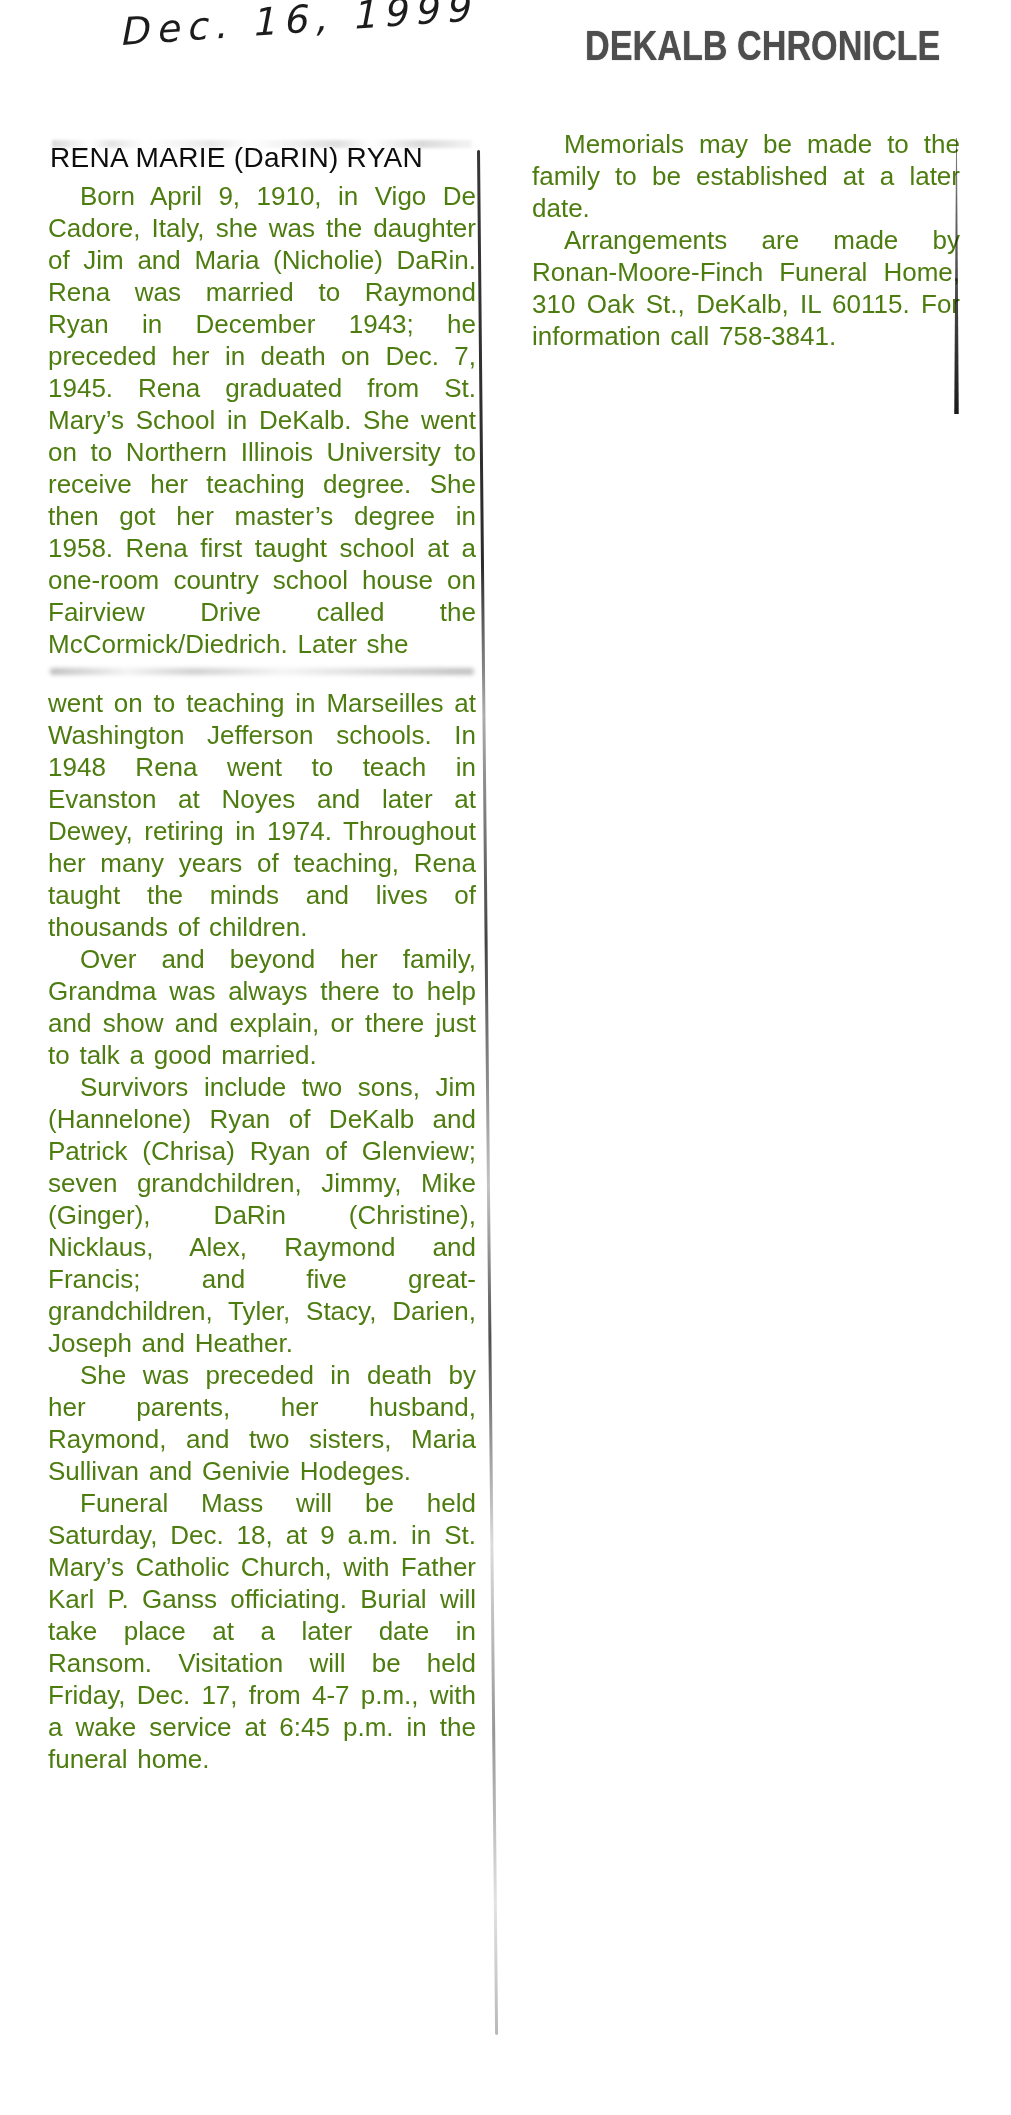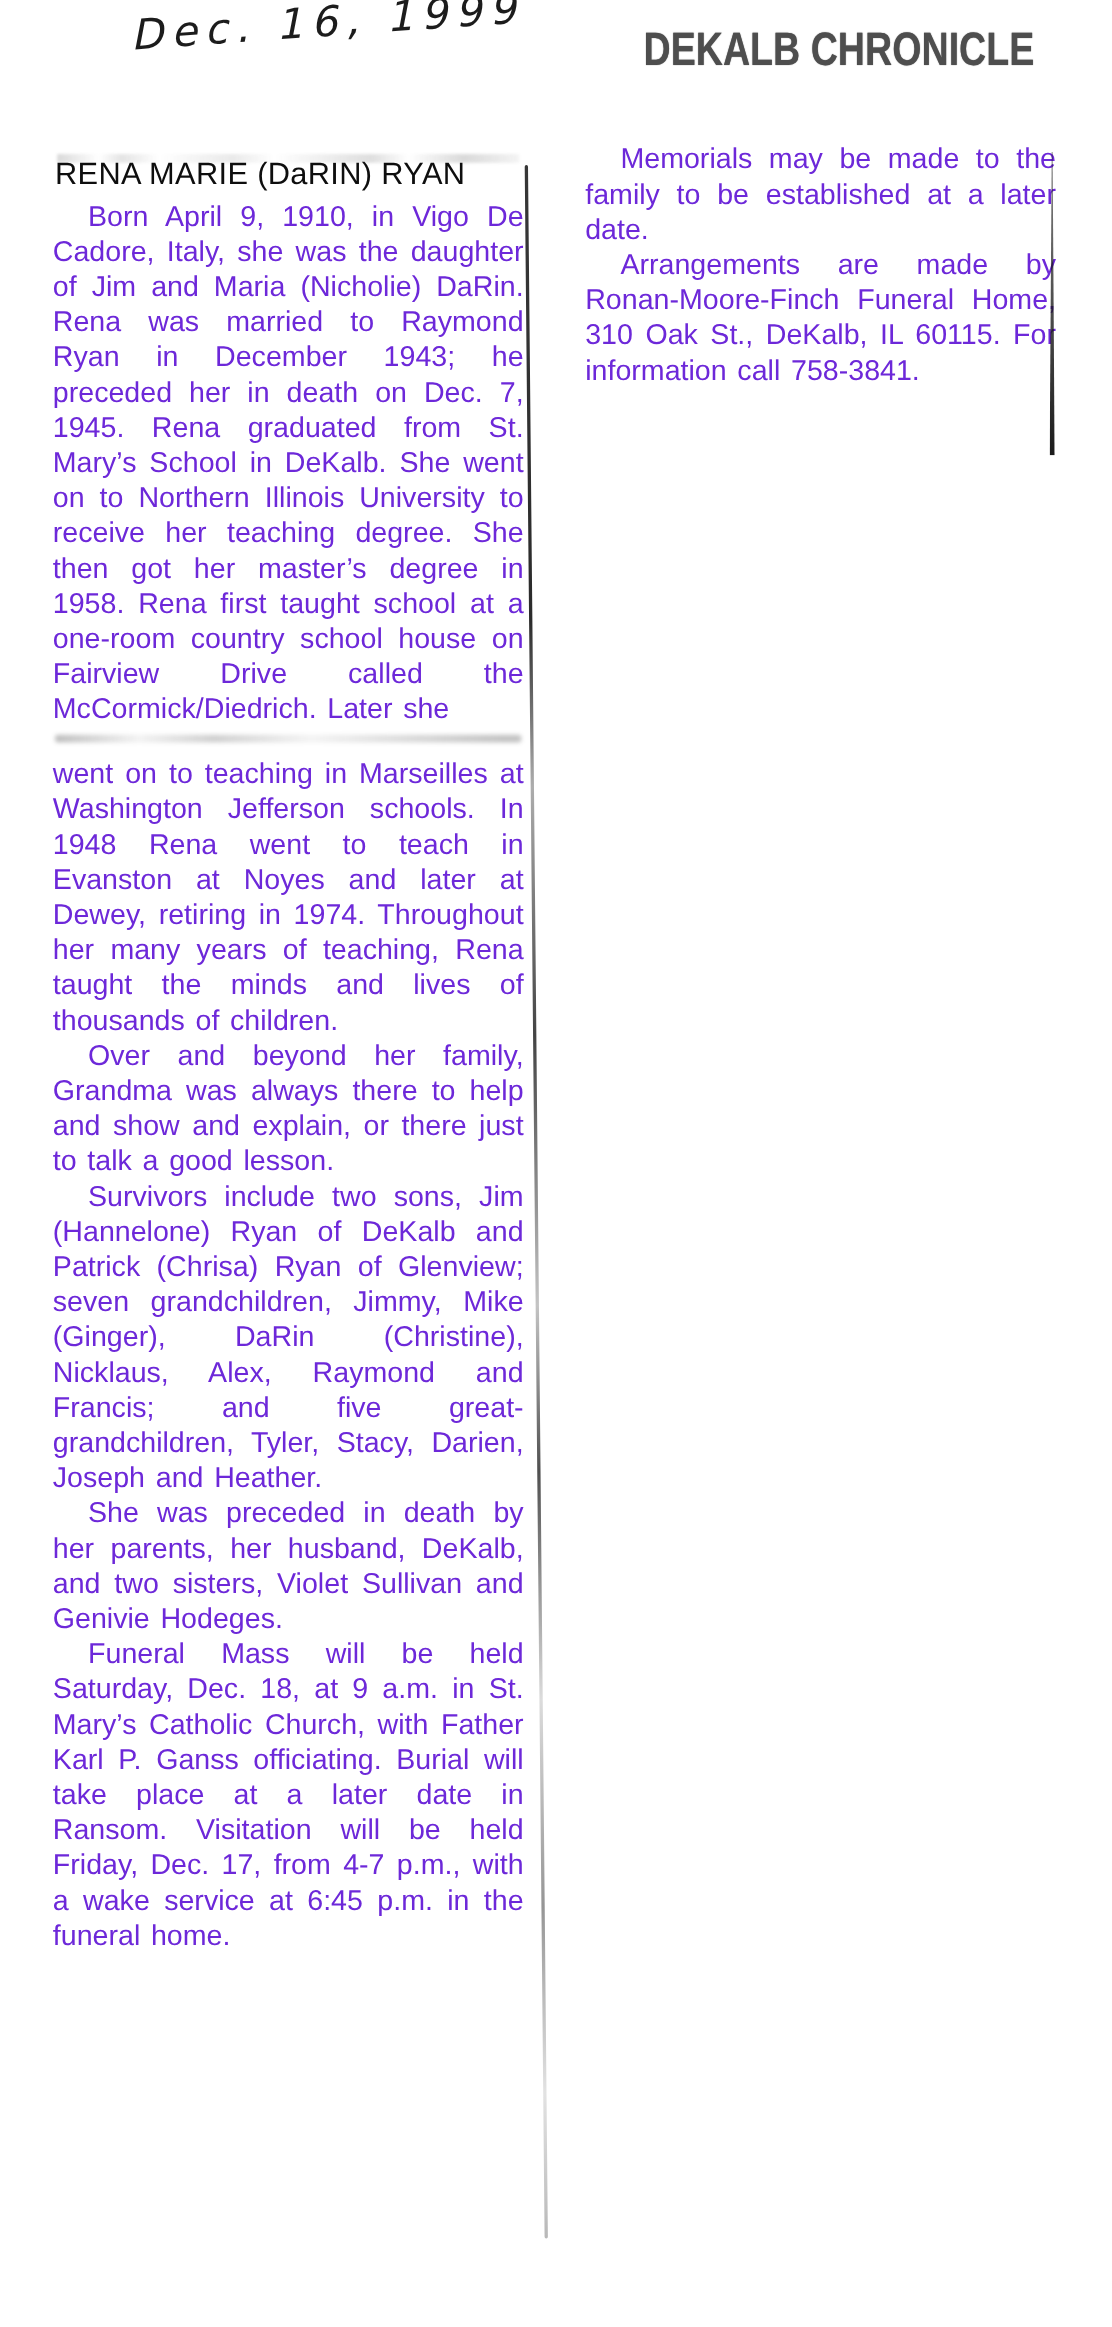--- a/index.html
+++ b/index.html
@@ -57,21 +57,21 @@
     letter-spacing: 0.3px;
     color: #0e0e0e;
     white-space: nowrap;
   }
   .body-par {
     margin: 0;
     font-size: 26px;
     line-height: 32px;
     text-align: justify;
     text-indent: 32px;
-    color: #6d28d9;
+    color: #4d7c0f;
     word-spacing: 2.5px;
   }
   .body-par.no-indent { text-indent: 0; }
 
   
   .seam {
     height: 7px;
     margin: 8px 2px 12px 2px;
     background: linear-gradient(90deg,
       rgba(40,40,40,0.30) 0%,
@@ -147,25 +147,25 @@
   <div class="col col-left">
     <h1 class="headline">RENA MARIE (DaRIN) RYAN</h1>
 
 
     <p class="body-par">Born April 9, 1910, in Vigo De Cadore, Italy, she was the daughter of Jim and Maria (Nicholie) DaRin. Rena was married to Raymond Ryan in December 1943; he preceded her in death on Dec. 7, 1945. Rena graduated from St. Mary’s School in DeKalb. She went on to Northern Illinois University to receive her teaching degree. She then got her master’s degree in 1958. Rena first taught school at a one-room country school house on Fairview Drive called the McCormick/Diedrich. Later she</p>
 
     <div class="seam"></div>
 
     <p class="body-par no-indent">went on to teaching in Marseilles at Washington Jefferson schools. In 1948 Rena went to teach in Evanston at Noyes and later at Dewey, retiring in 1974. Throughout her many years of teaching, Rena taught the minds and lives of thousands of children.</p>
 
-    <p class="body-par">Over and beyond her family, Grandma was always there to help and show and explain, or there just to talk a good lesson.</p>
+    <p class="body-par">Over and beyond her family, Grandma was always there to help and show and explain, or there just to talk a good married.</p>
 
     <p class="body-par">Survivors include two sons, Jim (Hannelone) Ryan of DeKalb and Patrick (Chrisa) Ryan of Glenview; seven grandchildren, Jimmy, Mike (Ginger), DaRin (Christine), Nicklaus, Alex, Raymond and Francis; and five great-grandchildren, Tyler, Stacy, Darien, Joseph and Heather.</p>
 
-    <p class="body-par">She was preceded in death by her parents, her husband, DeKalb, and two sisters, Violet Sullivan and Genivie Hodeges.</p>
+    <p class="body-par">She was preceded in death by her parents, her husband, Raymond, and two sisters, Maria Sullivan and Genivie Hodeges.</p>
 
     <p class="body-par">Funeral Mass will be held Saturday, Dec. 18, at 9 a.m. in St. Mary’s Catholic Church, with Father Karl P. Ganss officiating. Burial will take place at a later date in Ransom. Visitation will be held Friday, Dec. 17, from 4-7 p.m., with a wake service at 6:45 p.m. in the funeral home.</p>
   </div>
 
   <div class="col col-right">
     <p class="body-par">Memorials may be made to the family to be established at a later date.</p>
 
     <p class="body-par">Arrangements are made by Ronan-Moore-Finch Funeral Home, 310 Oak St., DeKalb, IL 60115. For information call 758-3841.</p>
   </div>
 

